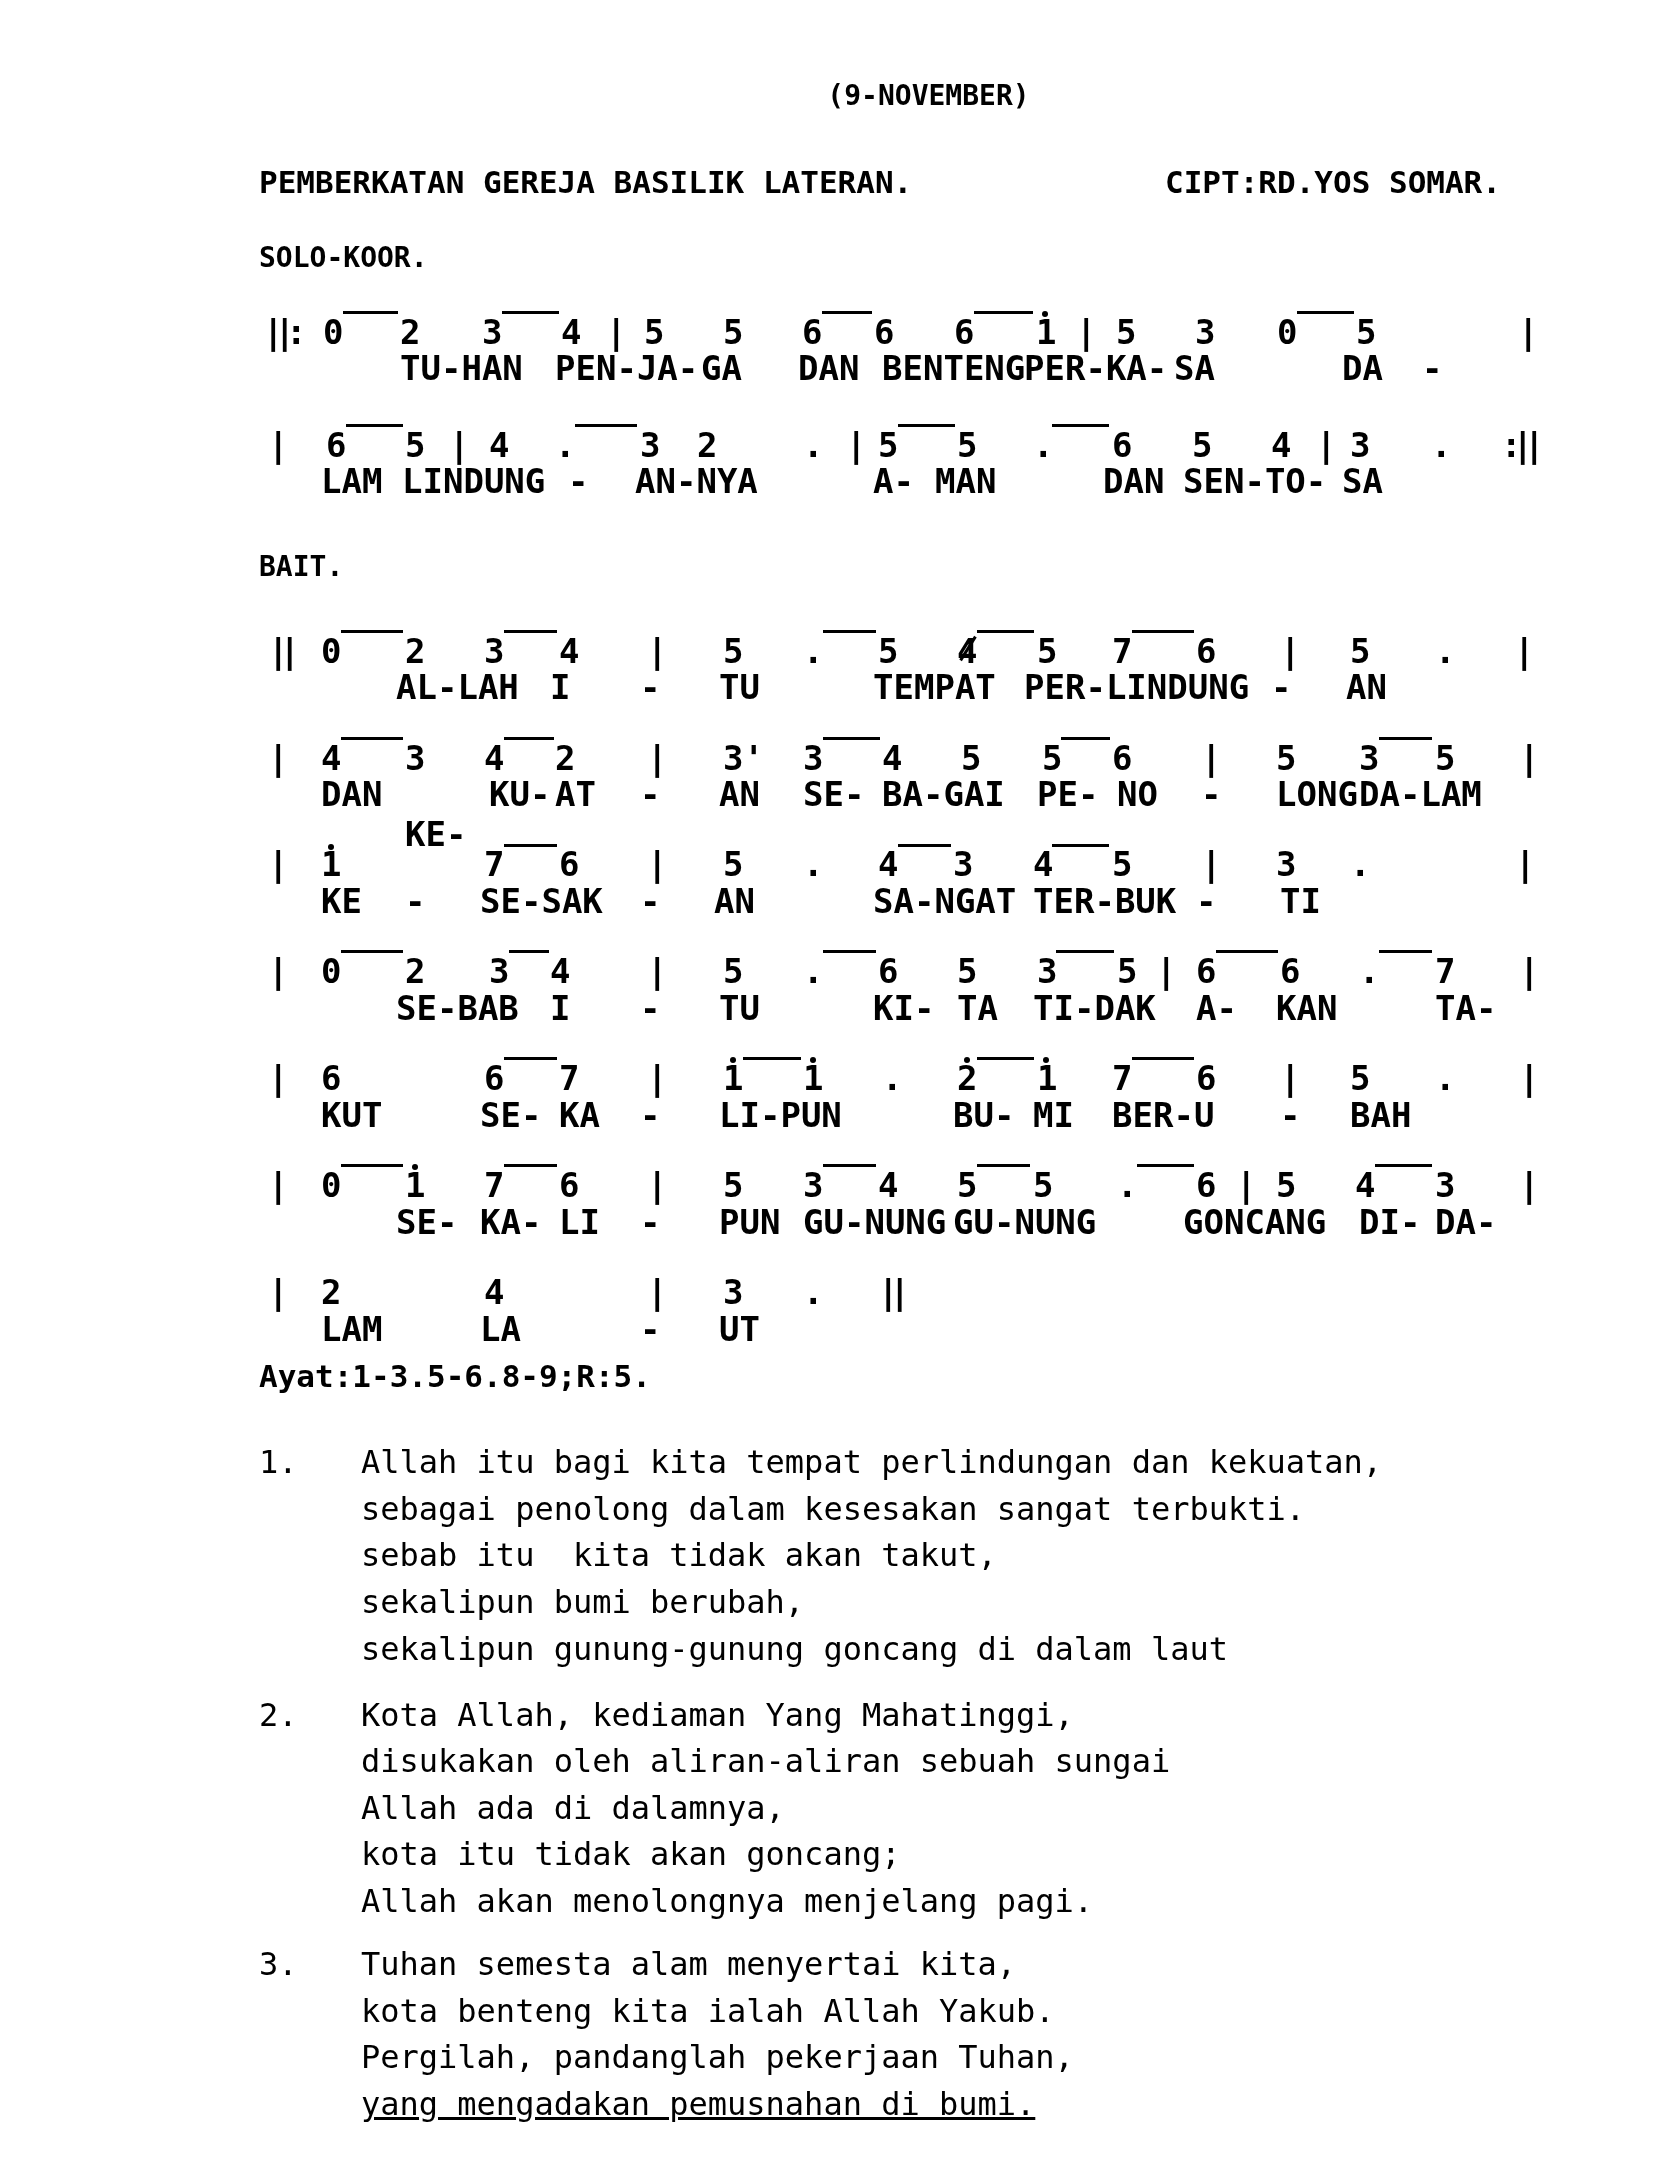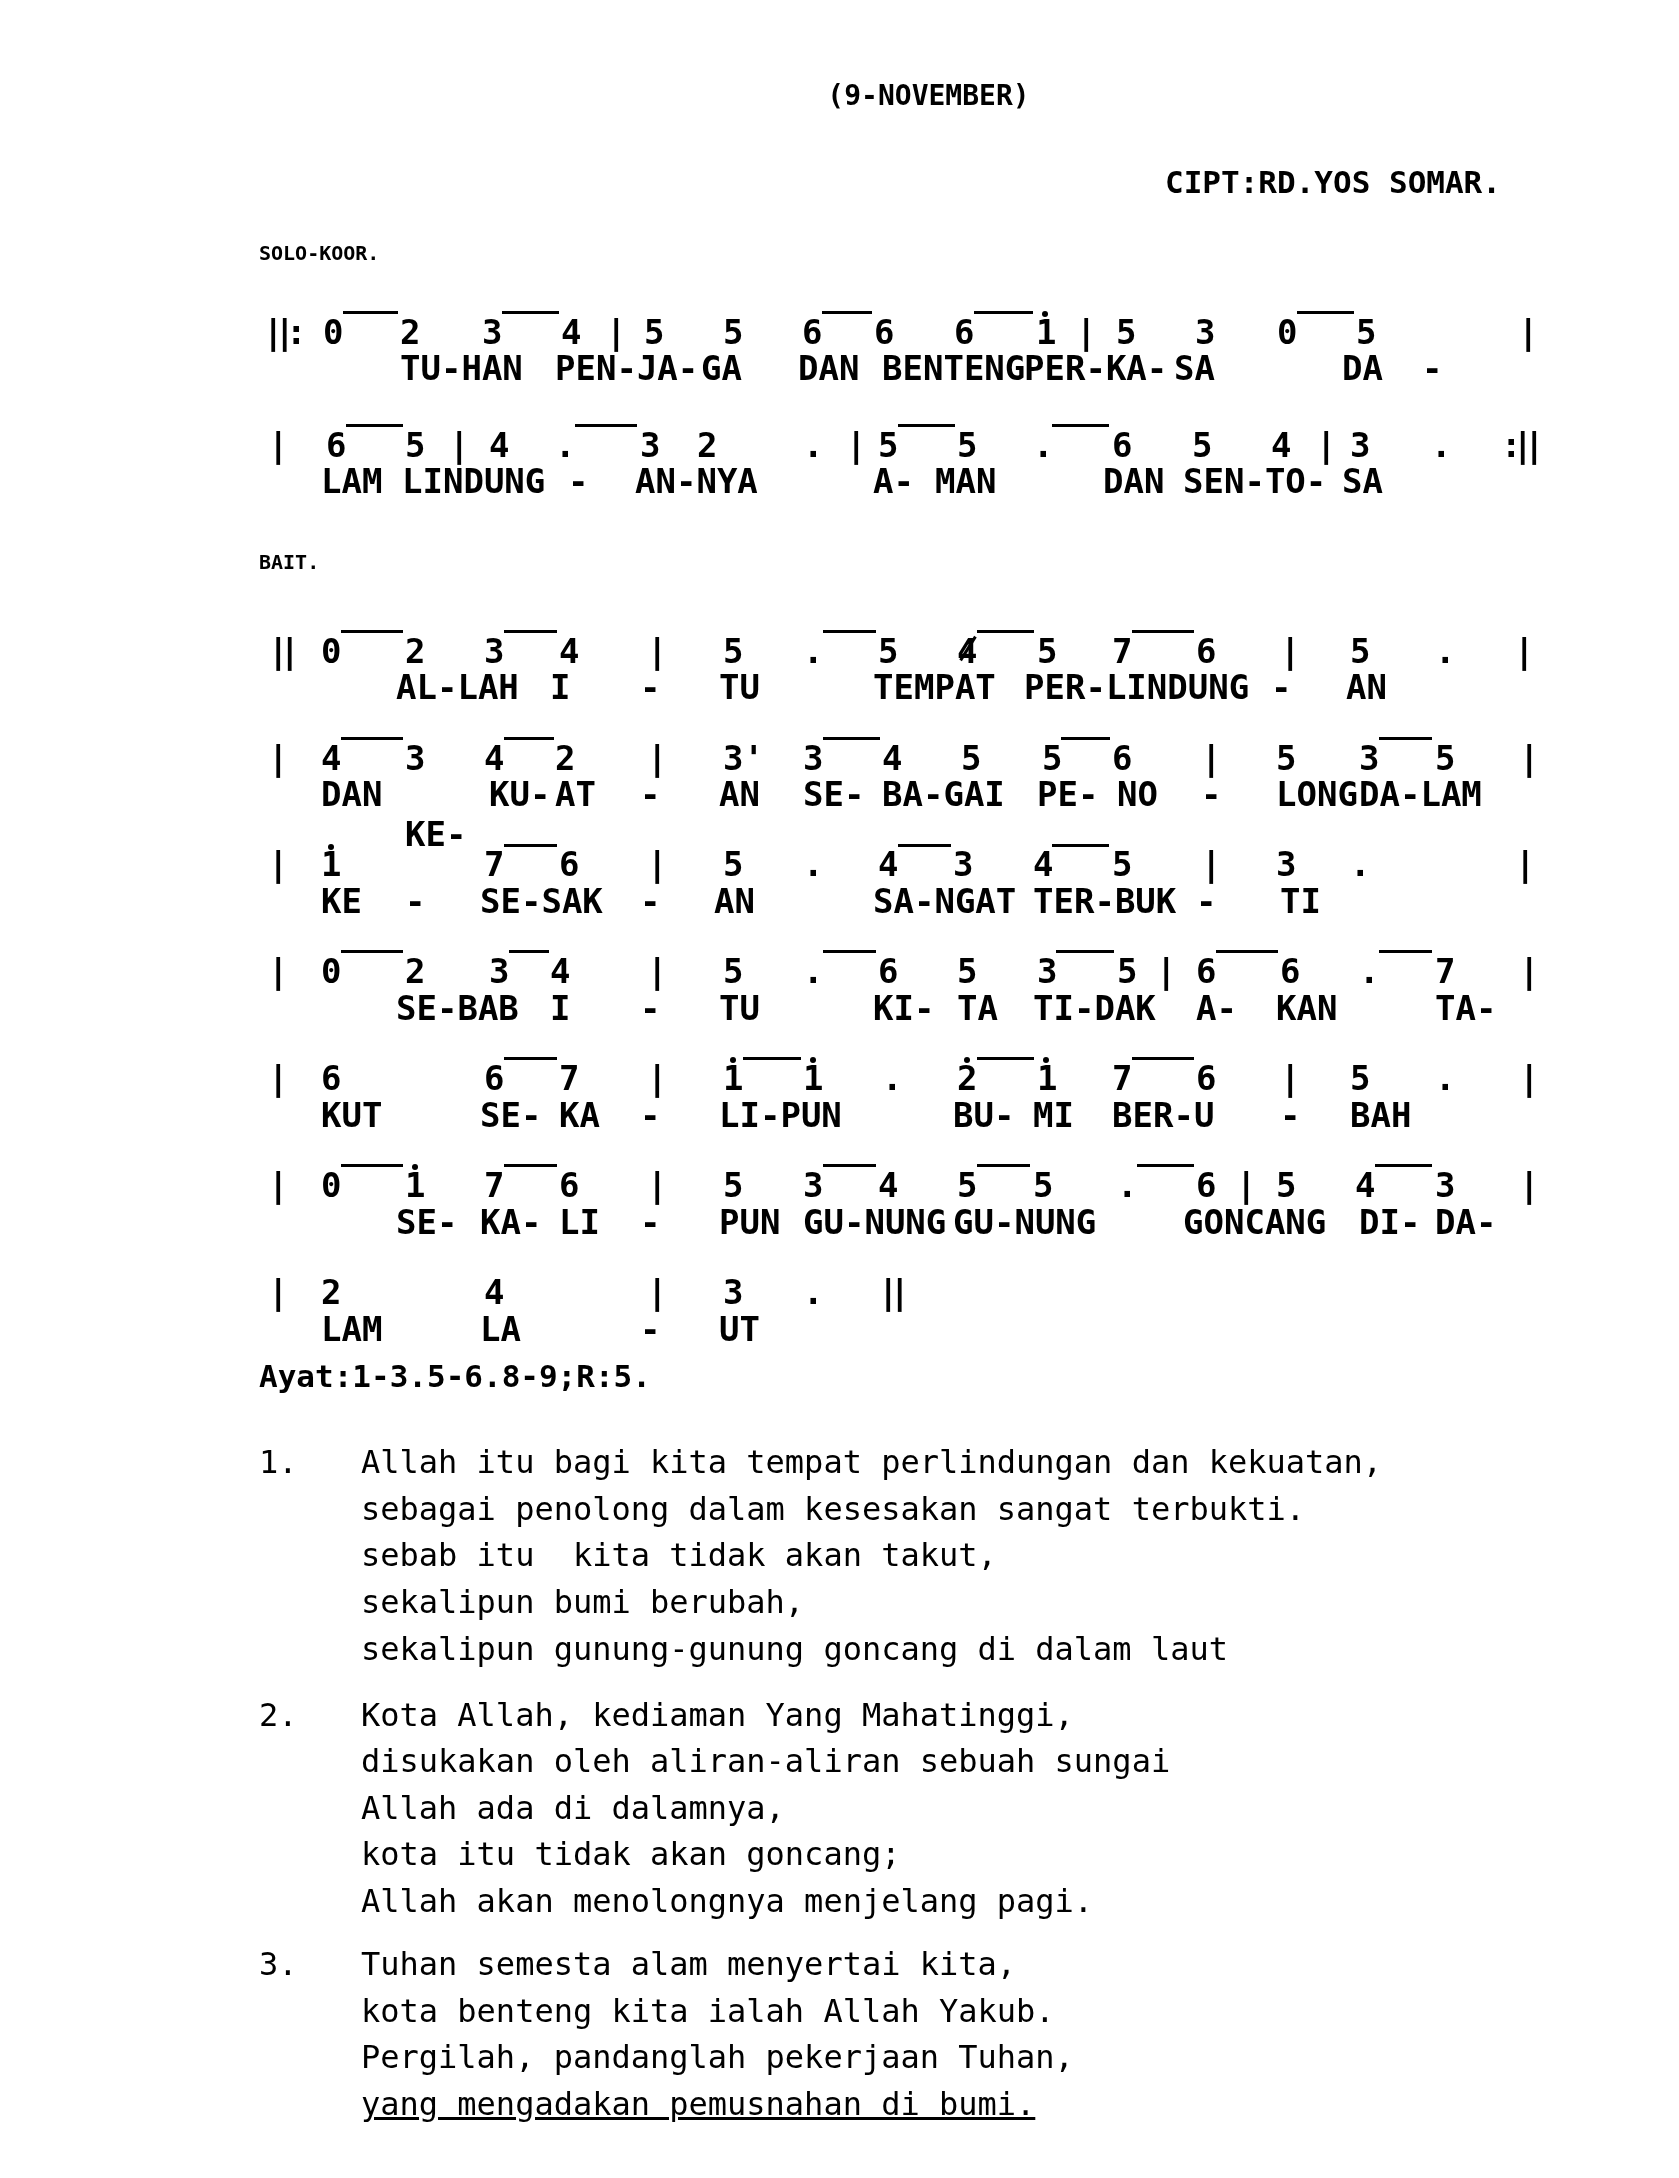--- a/index.html
+++ b/index.html
@@ -4,35 +4,36 @@
 <style>
   html,body{margin:0;padding:0;background:#e8e8e8;}
   .page{position:relative;width:1679px;height:2178px;background:#ffffff;color:#000;
         font-family:"DejaVu Sans Mono","Liberation Mono",monospace;overflow:hidden;}
   .title{position:absolute;left:259px;top:12px;width:1339px;text-align:center;
          font-family:"Liberation Sans",sans-serif;font-weight:bold;font-size:63px;letter-spacing:2px;}
   .subtitle{position:absolute;left:259px;top:79px;width:1339px;text-align:center;
             font-weight:bold;font-size:28px;}
   .hdr-left{position:absolute;left:259px;top:164px;font-weight:bold;font-size:31px;white-space:pre;}
   .hdr-right{position:absolute;left:1165px;top:164px;font-weight:bold;font-size:31px;white-space:pre;}
-  .sec-label{position:absolute;left:259px;font-weight:bold;font-size:20px;white-space:pre;}
+  .sec-label{position:absolute;left:259px;font-weight:bold;font-size:28px;white-space:pre;}
   .tok{position:absolute;font-weight:bold;font-size:34px;line-height:1;white-space:pre;}
   .dbl{letter-spacing:-9px;}
   .beam{position:absolute;height:3px;background:#000;}
   .hdot{position:absolute;width:6px;height:6px;border-radius:50%;background:#000;}
   .slash{position:absolute;width:28px;height:3px;background:#000;transform:rotate(-58deg);}
   .lyr{position:absolute;font-weight:bold;font-size:34px;line-height:1;white-space:pre;}
   .ayat{position:absolute;left:259px;top:1358px;font-weight:bold;font-size:31px;white-space:pre;}
   .vnum,.vline{position:absolute;font-size:32px;line-height:1.1;white-space:pre;}
 </style>
 </head>
 <body>
 
 <div class="page">
   <div class="subtitle">(9-NOVEMBER)</div>
+  <div class="hdr-left">PEMBERKATAN GEREJA BASILIK LATERAN.</div>
   <div class="hdr-right">CIPT:RD.YOS SOMAR.</div>
   <div id="music">
       <div class="sec-label" style="left: 259px; top: 241px;">SOLO-KOOR.</div>
       <div class="tok dbl" style="left: 263px; top: 315px;">||:</div>
       <div class="tok" style="left: 323px; top: 315px;">0</div>
       <div class="tok" style="left: 400px; top: 315px;">2</div>
       <div class="tok" style="left: 482px; top: 315px;">3</div>
       <div class="tok" style="left: 561px; top: 315px;">4</div>
       <div class="tok" style="left: 606px; top: 315px;">|</div>
       <div class="tok" style="left: 644px; top: 315px;">5</div>

